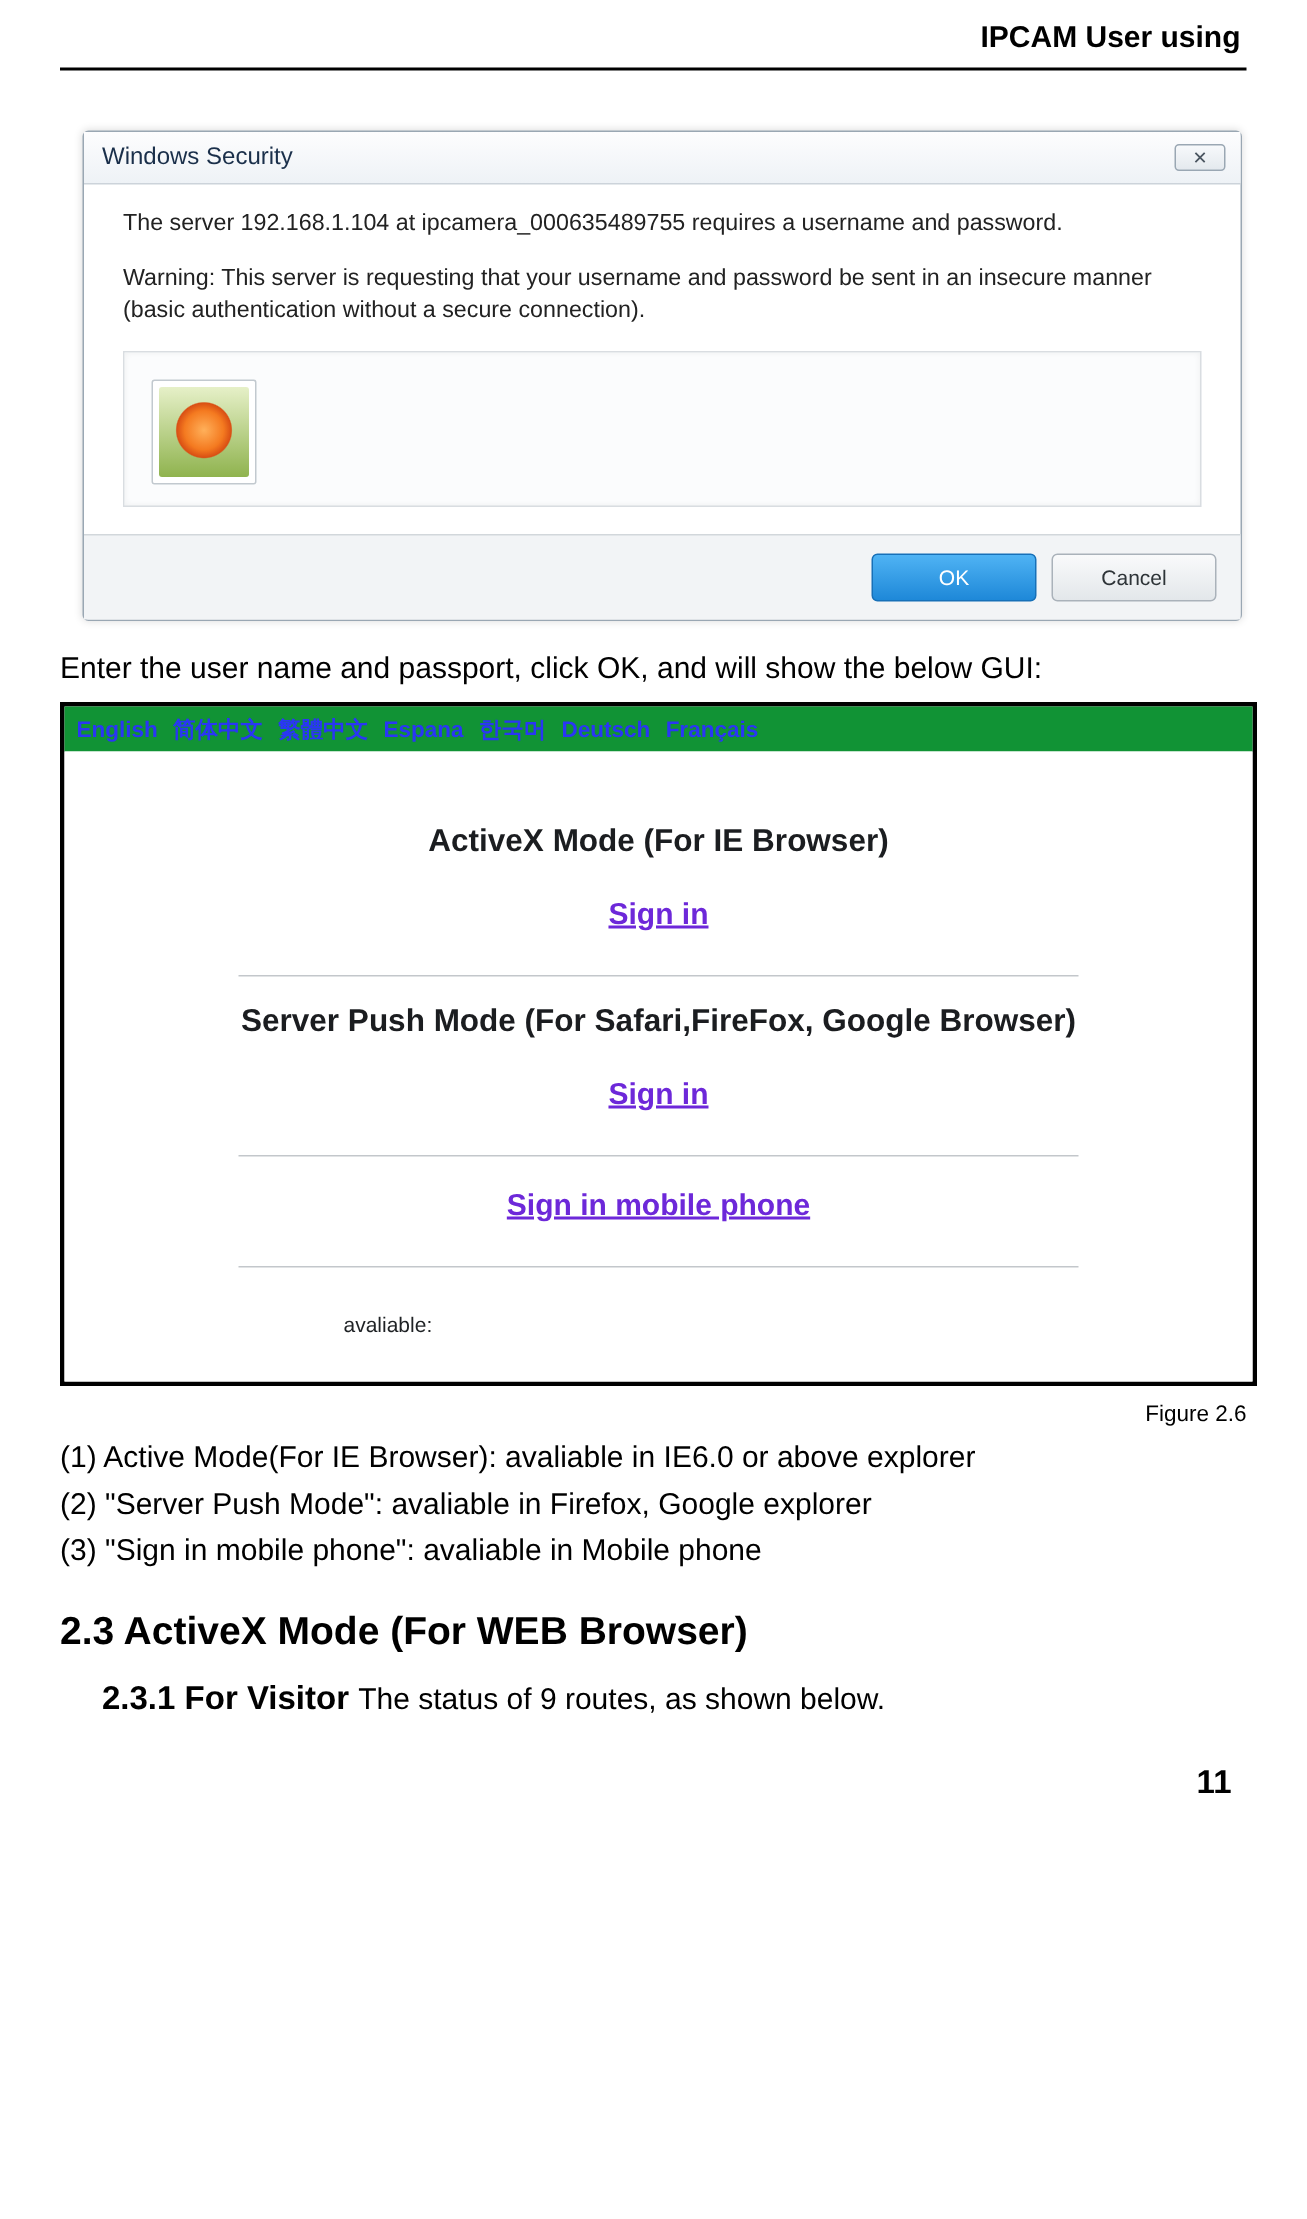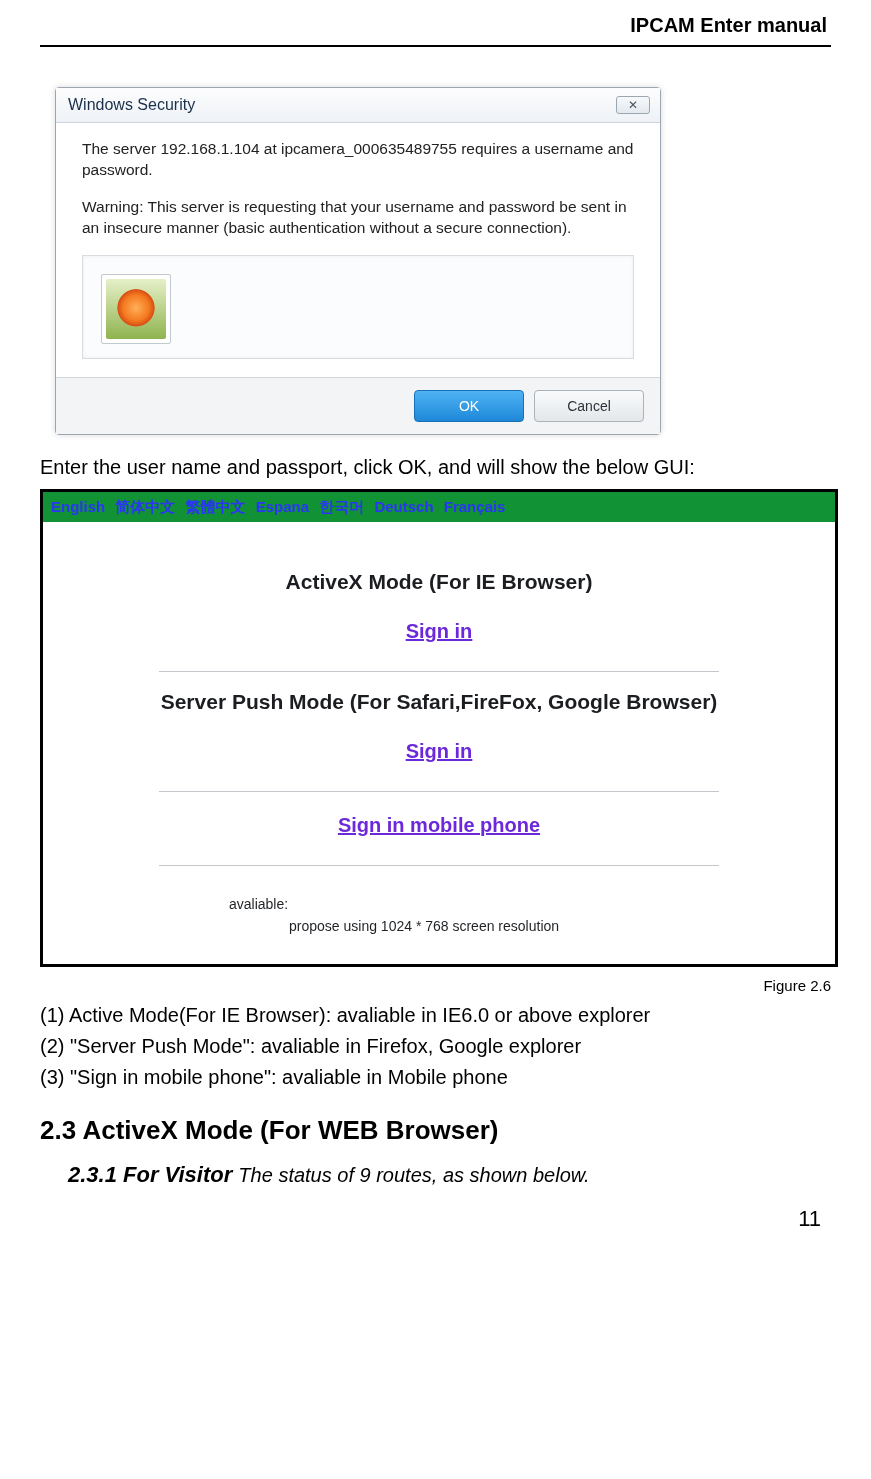--- a/index.html
+++ b/index.html
@@ -14,21 +14,21 @@
   .header-title {
     text-align: right;
     font-weight: bold;
     font-size: 20px;
     padding: 4px 4px 8px 0;
     border-bottom: 2px solid #000;
     margin-bottom: 40px;
   }
   
   .win-dialog {
-    width: 606px;
+    width: 773px;
     margin-left: 15px;
     border: 1px solid #9aa7b3;
     border-radius: 4px;
     background: #ffffff;
     font-family: "Segoe UI", Arial, sans-serif;
     color: #333;
     box-shadow: 0 0 6px rgba(0,0,0,0.15);
   }
   .win-title {
     display: flex;
@@ -186,35 +186,34 @@
   .list-line { font-size: 20px; line-height: 1.55; }
   .h2-section {
     font-size: 26px;
     font-weight: bold;
     margin: 22px 0 16px 0;
   }
   .h3-section {
     font-size: 22px;
     font-weight: bold;
     margin: 6px 0 6px 28px;
-    font-style: italic;
   }
   .h3-trail { font-weight: normal; font-size: 20px; }
   .page-num {
     text-align: right;
-    font-weight: normal;
+    font-weight: bold;
     font-size: 22px;
-    margin-top: 18px;
+    margin-top: 30px;
     padding-right: 10px;
   }
 </style>
 </head>
 <body>
 
-<div class="header-title">IPCAM Enter manual</div>
+<div class="header-title">IPCAM User using</div>
 
 <div class="win-dialog">
   <div class="win-title">
     <span>Windows Security</span>
     <div class="win-close">
       <span>✕</span>
     </div>
   </div>
   <div class="win-body">
     <div class="win-msg">The server 192.168.1.104 at ipcamera_000635489755 requires a username and password.</div>
@@ -248,21 +247,20 @@
     <a class="wp-signin">Sign in</a>
     <hr class="wp-hr">
     <div class="wp-mode-title">Server Push Mode (For Safari,FireFox, Google Browser)</div>
     <a class="wp-signin">Sign in</a>
     <hr class="wp-hr">
     <div style="height:16px"></div>
     <a class="wp-signin">Sign in mobile phone</a>
     <hr class="wp-hr">
     <div class="wp-attn">
       <div>avaliable:</div>
-      <div class="wp-attn-row">propose using 1024 * 768 screen resolution</div>
     </div>
   </div>
 </div>
 
 <div class="fig-caption">Figure 2.6</div>
 <div class="list-line">(1) Active Mode(For IE Browser): avaliable in IE6.0 or above explorer</div>
 <div class="list-line">(2) "Server Push Mode": avaliable in Firefox, Google explorer</div>
 <div class="list-line">(3) "Sign in mobile phone": avaliable in Mobile phone</div>
 
 <div class="h2-section">2.3  ActiveX Mode (For WEB Browser)</div>

